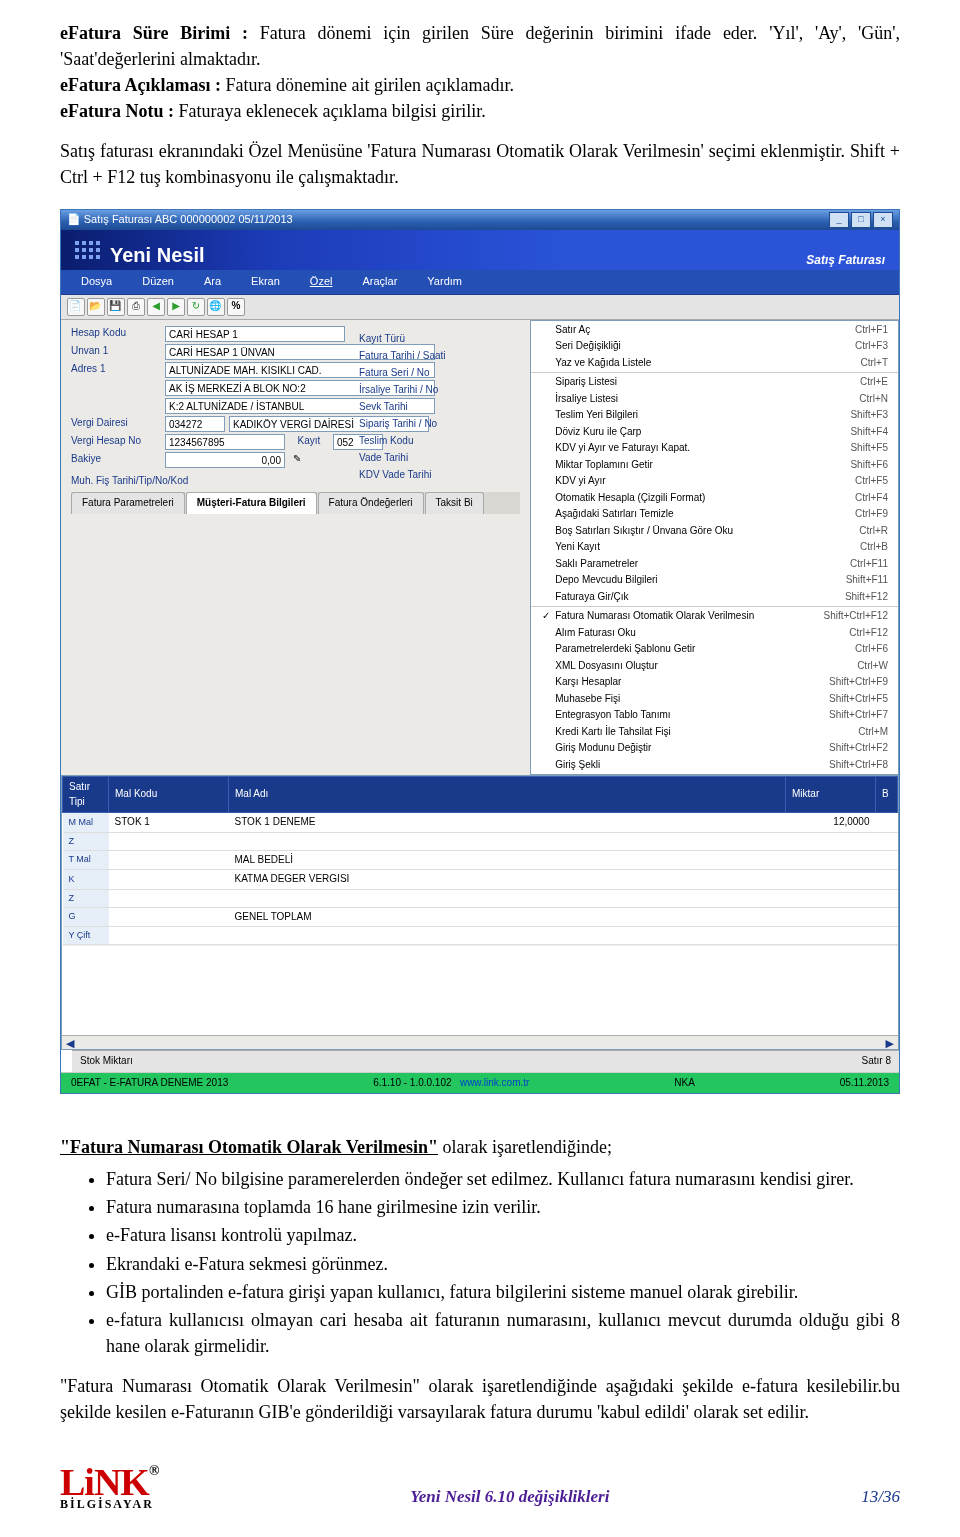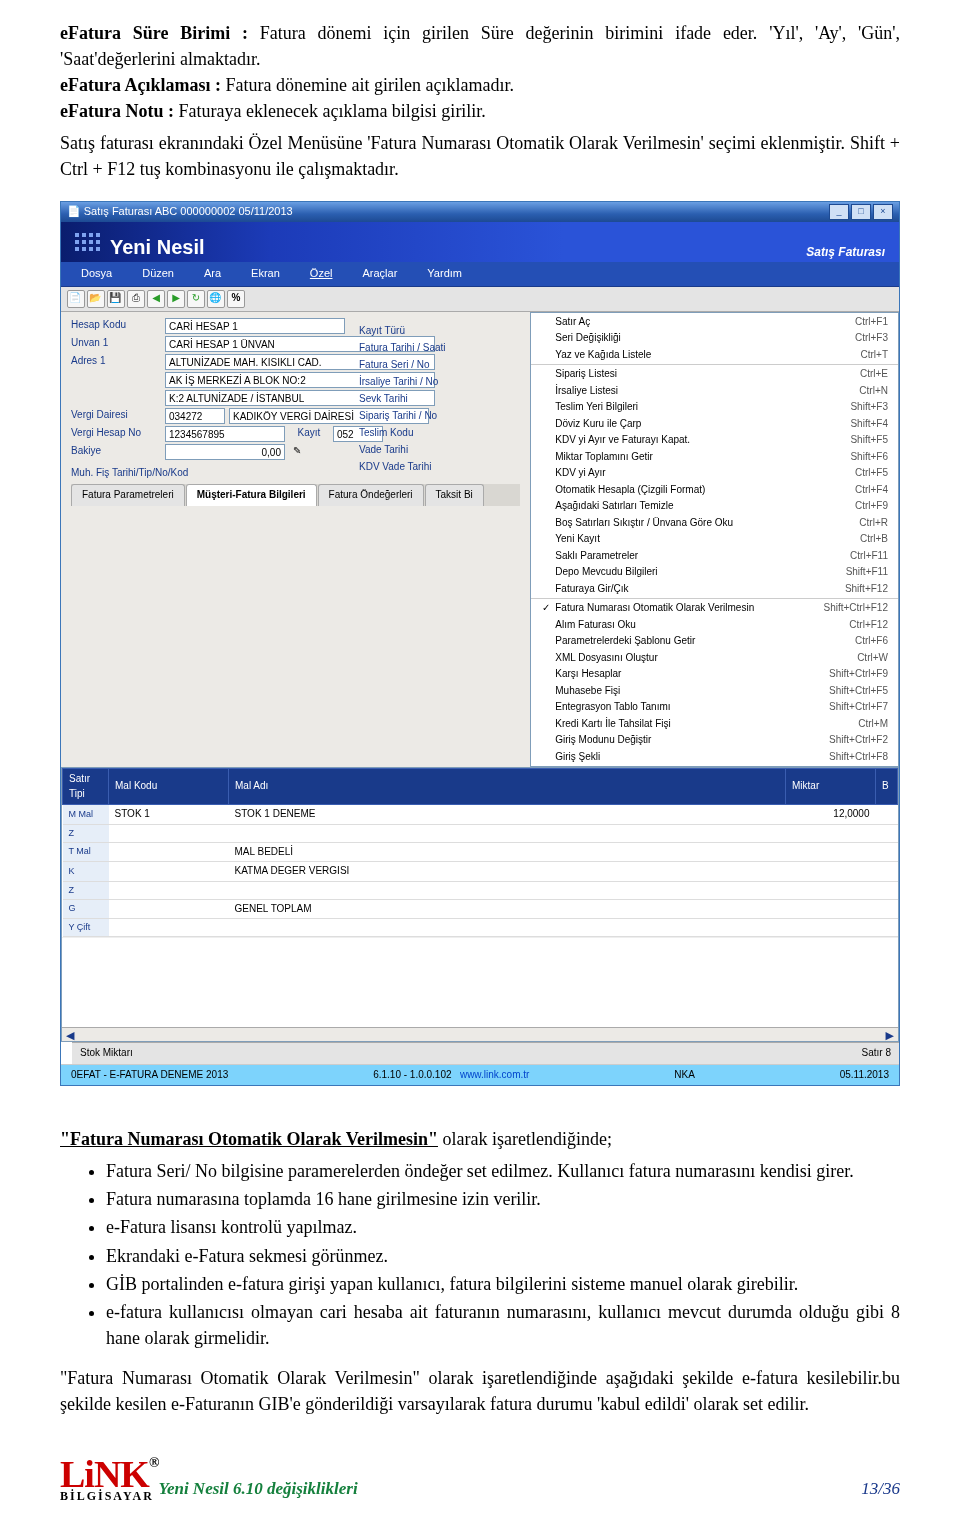--- a/index.html
+++ b/index.html
@@ -1,18 +1,18 @@
 <!DOCTYPE html>
 <html><head>
 <meta charset="utf-8">
 <style>
   * { box-sizing: border-box; margin: 0; padding: 0; }
   body { font-family: "Times New Roman", serif; font-size: 18px; line-height: 1.45; color: #000; background: #fff; width: 960px; padding: 20px 60px 40px; }
   .para { text-align: justify; }
-  .mb { margin-bottom: 6px; }
+  .mb { margin-bottom: 14px; }
   .mb2 { margin-bottom: 18px; }
   .term { font-weight: bold; }
   .screenshot { width: 100%; margin: 8px auto 40px; font-family: Tahoma, Arial, sans-serif; font-size: 10px; color: #000; border: 1px solid #3b76b9; }
   .titlebar { background: linear-gradient(180deg,#6a9fe3 0%,#2b5fb0 60%,#1d4a93 100%); color:#fff; display:flex; align-items:center; padding:2px 6px; font-size:11px;}
   .titlebar .spacer{flex:1;}
   .titlebar .winbtn{width:20px;height:16px;background:#d0e0f5;border:1px solid #1d4a93;margin-left:2px;display:flex;align-items:center;justify-content:center;font-size:9px;color:#1d4a93;}
   .brandbar{background:linear-gradient(90deg,#0a1d6e 0%,#1c3bb8 25%,#2a53d8 60%,#2a53d8 100%);padding:6px 14px 0;display:flex;align-items:flex-end;justify-content:space-between;color:#fff;height:40px;}
   .brandbar .bn{font-size:20px;font-weight:bold;display:flex;align-items:flex-start;gap:10px;}
   .brandbar .dots{display:grid;grid-template-columns:repeat(4,4px);gap:3px;}
   .brandbar .dots span{width:4px;height:4px;background:#7fa3f0;}
@@ -30,32 +30,32 @@
   .ddrow{display:flex;align-items:center;justify-content:space-between;padding:1px 10px;white-space:nowrap;cursor:default;}
   .ddrow .ck{width:10px;text-align:center;}
   .tabs{display:flex;background:#d9d7d2;margin-top:4px;}
   .tabs span{padding:3px 10px;border:1px solid #aaa;border-bottom:none;background:#e4e4e4;font-size:10px;border-radius:3px 3px 0 0;margin-right:1px;}
   .grid{background:#fff;border:1px solid #7f9db9;font-size:10px;}
   .grid table{width:100%;border-collapse:collapse;}
   .grid th{background:#193a8a;color:#fff;font-weight:normal;text-align:left;padding:3px 6px;border:1px solid #3a5db0;font-size:10px;}
   .grid td{padding:2px 6px;border-bottom:1px solid #ddd;height:15px;}
   .rowtype{background:#e6eef8;color:#193a8a;width:40px;font-size:9px;}
   .statusb{background:#e4e4e4;border-top:1px solid #aaa;display:flex;align-items:center;padding:3px 8px;font-size:10px;gap:20px;margin-left:11px;}
-  .verinfo{background:#7dd3fc;border-top:1px solid #ccc;display:flex;justify-content:space-between;padding:3px 10px;font-size:10px;}
+  .verinfo{background:#22c55e;border-top:1px solid #ccc;display:flex;justify-content:space-between;padding:3px 10px;font-size:10px;}
   .verinfo .lnk{color:#0044cc;}
   .section-h{margin-top:10px;}
   .ul{margin:6px 0 14px 46px;}
   .ul li{margin-bottom:2px;text-align:justify;}
   .footer{margin-top:40px;display:flex;align-items:flex-end;justify-content:space-between;}
   .logo{display:flex;align-items:flex-end;gap:2px;}
   .logo .txt{display:flex;flex-direction:column;line-height:0.9;}
   .logo .lnk{font-size:38px;font-weight:900;letter-spacing:-1px;color:#cc0000;display:flex;align-items:flex-start;}
   .logo .lnk sup{font-size:14px;color:#000;}
   .logo .sub{font-size:12px;letter-spacing:2px;color:#000;font-weight:bold;}
-  .ftitle{font-style:italic;font-weight:bold;color:#15803d;font-size:17px; text-align:left; flex:1;}
+  .ftitle{font-style:italic;font-weight:bold;color:#4c1d95;font-size:17px; text-align:center; flex:1;}
   .fpage{font-style:italic;color:#18378a;font-size:17px;}
 </style>
 </head>
 <body>
 
 <p class="para">
   <span class="term">eFatura Süre Birimi :</span><span> Fatura dönemi için girilen Süre değerinin birimini ifade eder. 'Yıl', 'Ay', 'Gün', 'Saat'değerlerini almaktadır.</span>
 </p>
 <p class="para">
   <span class="term">eFatura Açıklaması :</span><span> Fatura dönemine ait girilen açıklamadır.</span>

